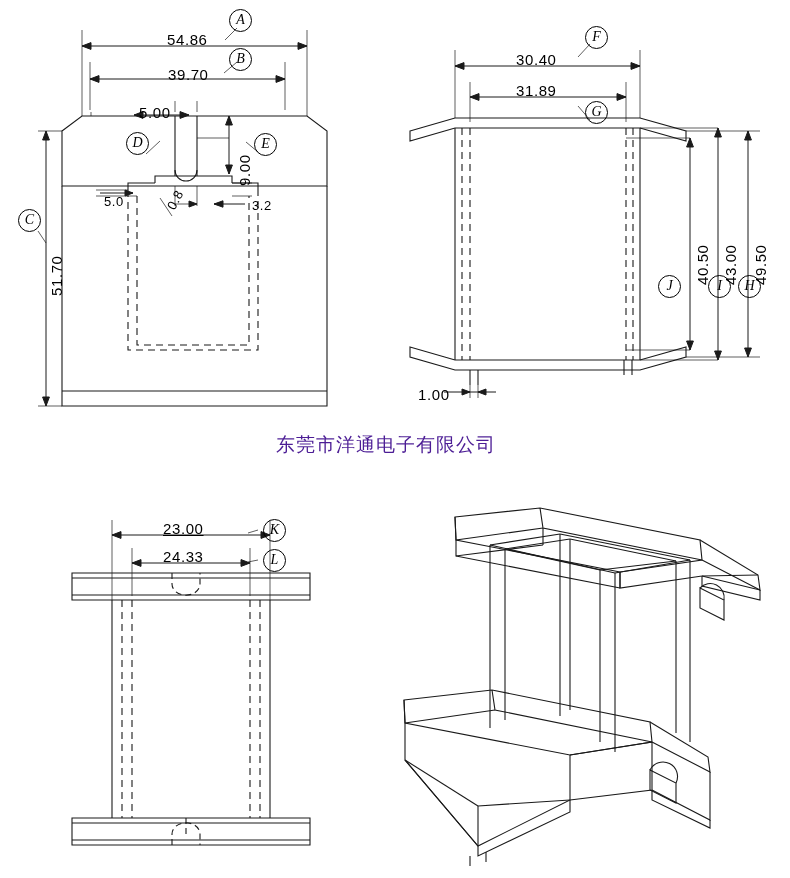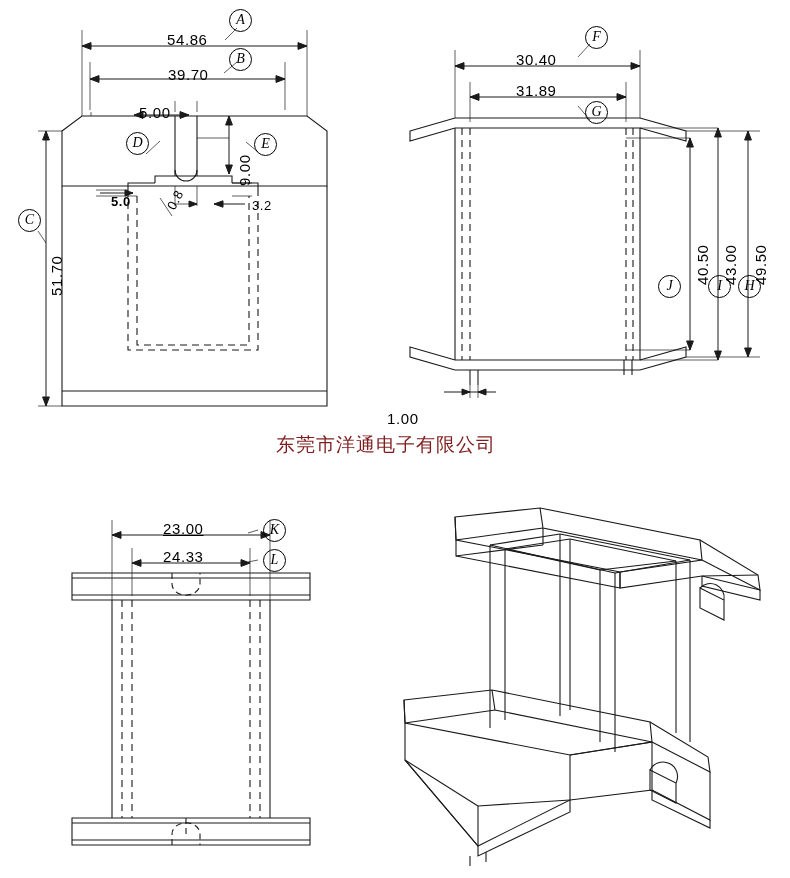--- a/index.html
+++ b/index.html
@@ -54,21 +54,21 @@
     color: #000;
     background: transparent;
   }
   #watermark {
     position: absolute;
     left: 276px;
     top: 432px;
     font-family: "DejaVu Sans", sans-serif;
     font-size: 19px;
     letter-spacing: 1px;
-    color: #7f1d1d;
+    color: #4c1d95;
     white-space: nowrap;
     user-select: none;
   }
 </style>
 </head>
 <body>
 
 <div id="sheet">
 
   <svg class="drawing" viewBox="0 0 790 878">
@@ -332,36 +332,36 @@
       </g>
 
     </g>
   </svg>
 
   <div class="lbl" style="left:167px; top:31px;">54.86</div>
   <div class="lbl" style="left:168px; top:66px;">39.70</div>
   <div class="lbl" style="left:131px; top:104px;margin-left:8px;">5.00</div>
   <div class="lbl vert" style="left:236px; top:186px;">9.00</div>
   <div class="lbl vert" style="left:48px; top:296px;">51.70</div>
-  <div class="lbl small" style="left:111px; top:194px;font-weight:bold;">5.0</div>
+  <div class="lbl small" style="left:104px; top:194px;">5.0</div>
   <div class="lbl small" style="left:164px; top:205px; transform:rotate(-62deg); transform-origin:left top;">0.8</div>
   <div class="lbl small" style="left:252px; top:198px;">3.2</div>
 
   <div class="balloon" style="left:229px; top:9px;">A</div>
   <div class="balloon" style="left:229px; top:48px;">B</div>
   <div class="balloon" style="left:18px; top:209px;">C</div>
   <div class="balloon" style="left:126px; top:132px;">D</div>
   <div class="balloon" style="left:254px; top:133px;">E</div>
 
   <div class="lbl" style="left:516px; top:51px;">30.40</div>
   <div class="lbl" style="left:516px; top:82px;">31.89</div>
   <div class="lbl vert" style="left:694px; top:285px;">40.50</div>
   <div class="lbl vert" style="left:722px; top:285px;">43.00</div>
   <div class="lbl vert" style="left:752px; top:285px;">49.50</div>
-  <div class="lbl" style="left:387px; top:386px;margin-top:24px;">1.00</div>
+  <div class="lbl" style="left:418px; top:386px;">1.00</div>
 
   <div class="balloon" style="left:585px; top:26px;">F</div>
   <div class="balloon" style="left:585px; top:101px;">G</div>
   <div class="balloon" style="left:738px; top:275px;">H</div>
   <div class="balloon" style="left:708px; top:275px;">I</div>
   <div class="balloon" style="left:658px; top:275px;">J</div>
 
   <div class="lbl" style="left:163px; top:520px;text-decoration:underline;">23.00</div>
   <div class="lbl" style="left:163px; top:548px;">24.33</div>
 

